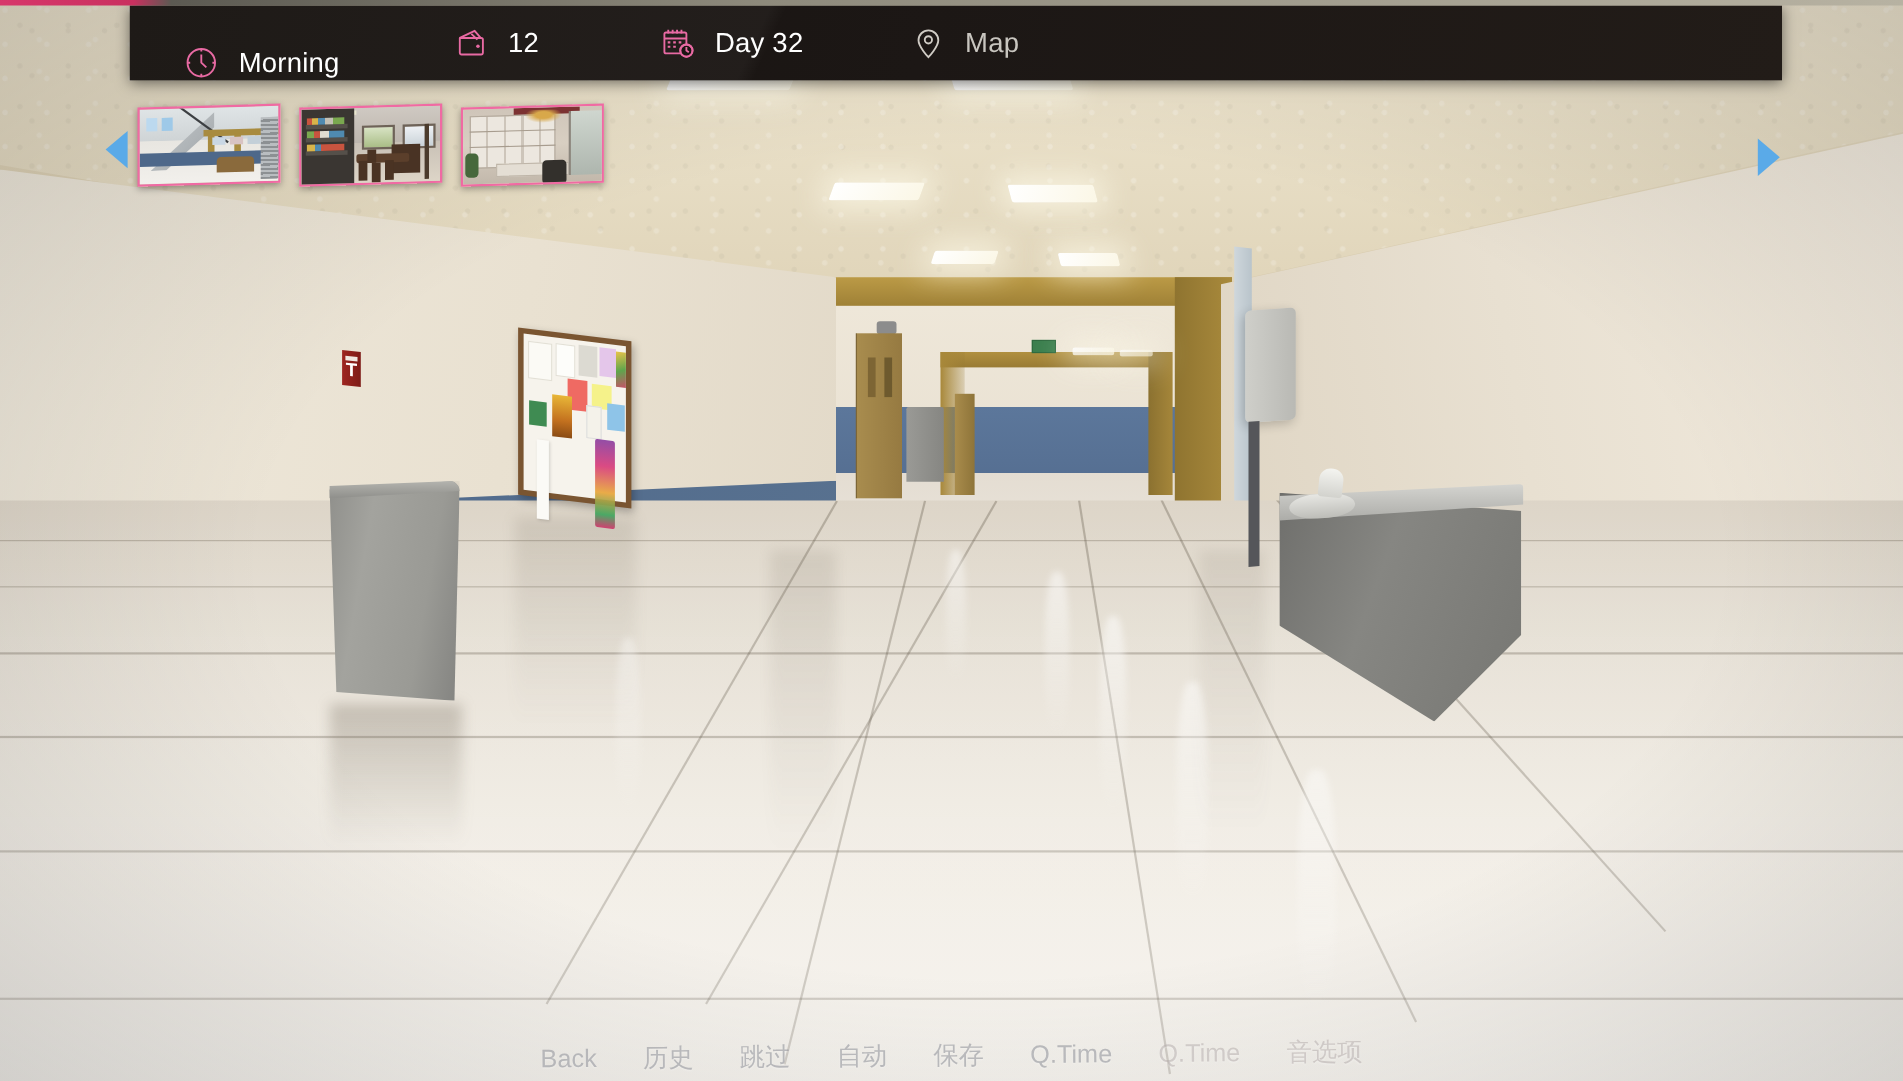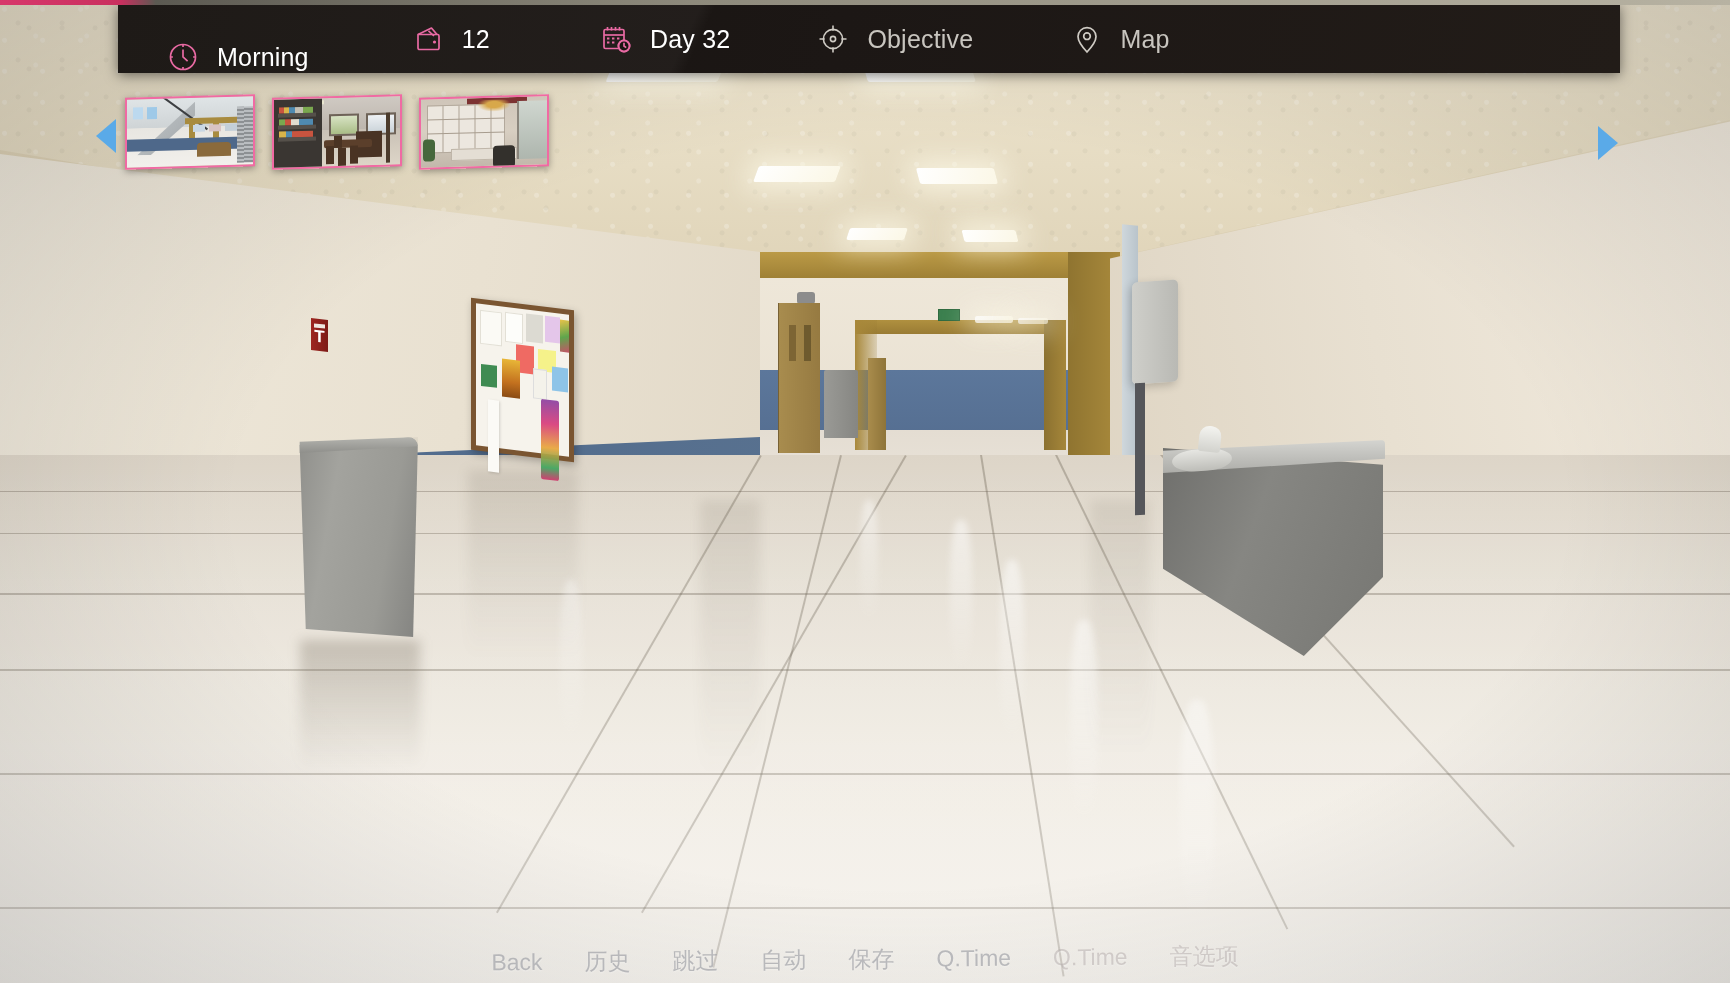--- a/index.html
+++ b/index.html
@@ -546,30 +546,20 @@
           <path d="M7 15.5h2.4M12 15.5h2.4M17 15.5h2.4M7 19.5h2.4M12 19.5h2.4" stroke-width="1.9"></path>
           <circle cx="24" cy="23" r="5.6" fill="#1a1513"></circle>
           <circle cx="24" cy="23" r="5.6"></circle>
           <path d="M24 19.8V23l2.2 1.6"></path>
         </svg>
       </span>
       <span class="hud-label num">Day 32</span>
     </div>
 
 
-    <div class="hud-item" style="margin-left:86px;">
-      <span class="hud-ic">
-        <svg width="34" height="34" viewBox="0 0 34 34" fill="none" stroke="#cfcbc4" stroke-width="1.6">
-          <circle cx="17" cy="17" r="9.6"></circle>
-          <circle cx="17" cy="17" r="2.6"></circle>
-          <path d="M17 3.5v5.2M17 25.3v5.2M3.5 17h5.2M25.3 17h5.2"></path>
-        </svg>
-      </span>
-      <span class="hud-label dim">Objective</span>
-    </div>
 
     <div class="hud-item" style="margin-left:98px;">
       <span class="hud-ic">
         <svg width="32" height="32" viewBox="0 0 32 32" fill="none" stroke="#cfcbc4" stroke-width="1.7">
           <path d="M16 29c0 0-9-9.4-9-15.4A9 9 0 0 1 25 13.6C25 19.6 16 29 16 29z"></path>
           <circle cx="16" cy="13.2" r="3.3"></circle>
         </svg>
       </span>
       <span class="hud-label dim">Map</span>
     </div>

